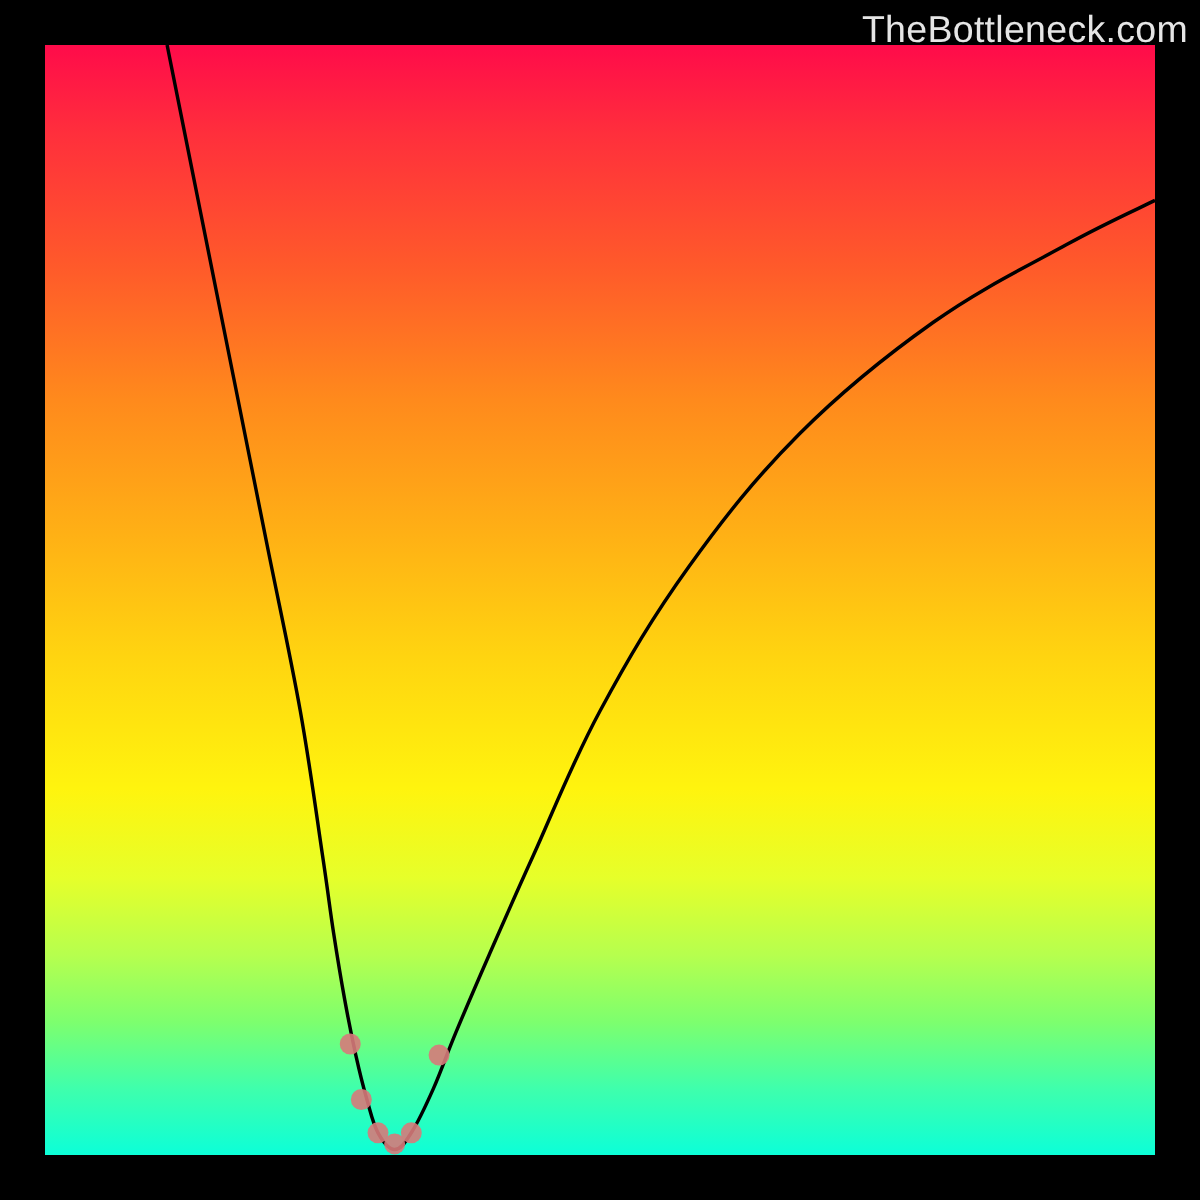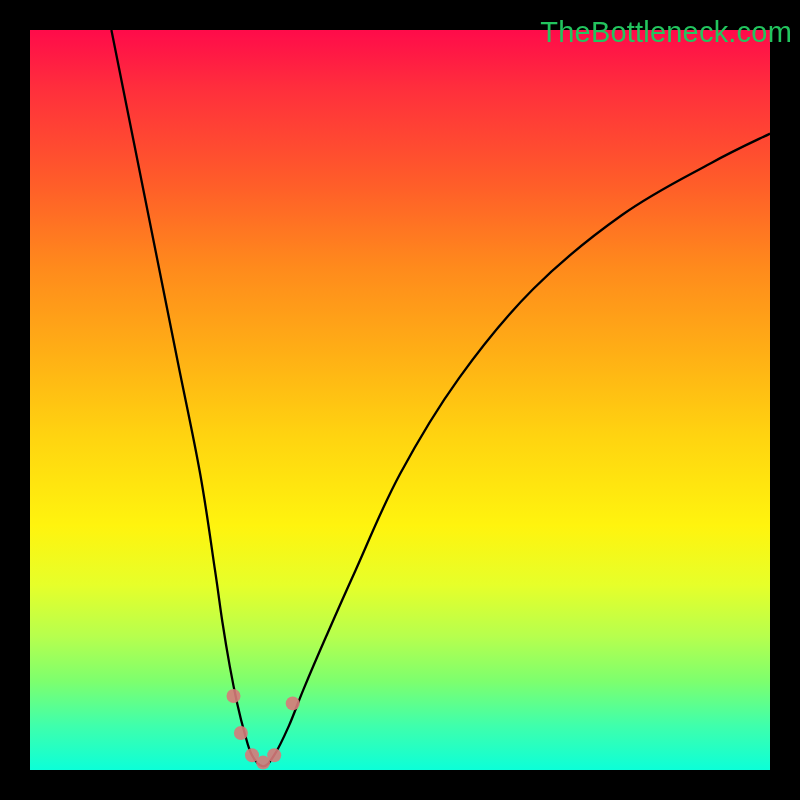--- a/index.html
+++ b/index.html
@@ -35,24 +35,24 @@
       #fff40e 67%,
       #e6ff2a 75%,
       #b6ff4e 82%,
       #7dff6e 88%,
       #3fffac 94%,
       #0cffd8 100%
     );
   }
   .watermark {
     position: absolute;
-    top: 16px;
+    top: 6px;
     right: 8px;
-    color: #22c55e;
-    font-size: 29px;
+    color: #e5e5e5;
+    font-size: 25px;
     font-weight: 500;
     letter-spacing: 0.2px;
     z-index: 10;
     font-family: Arial, Helvetica, sans-serif;
   }
   svg.curve {
     position: absolute;
     left: 0;
     top: 0;
     width: 740px;

